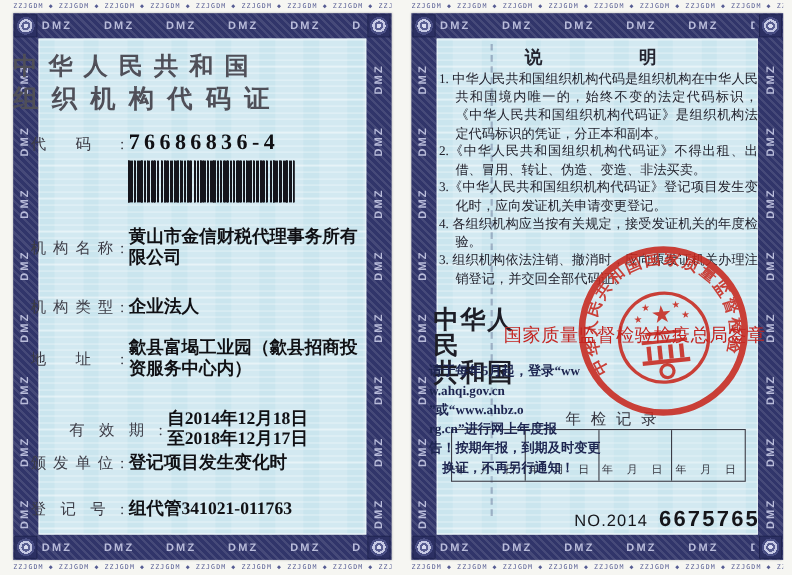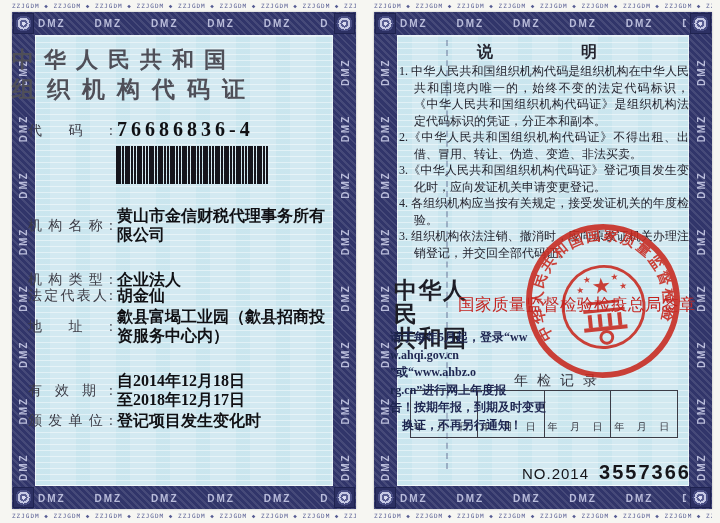--- a/index.html
+++ b/index.html
@@ -48,21 +48,21 @@
   
   .cert-title { position:absolute; left:0; right:0; text-align:left; color:#4f4f58; font-weight:bold; }
   .t1 { top:33px; font-size:22px; letter-spacing:10px; }
   .t2 { top:62px; font-size:23px; letter-spacing:12px; }
   .lrow { position:absolute; left:16px; display:flex; align-items:center; }
   .lbl { width:85px; flex:none; color:#3c3c46; font-size:14px;
          text-align:justify; text-align-last:justify; white-space:nowrap; }
   .val { width:222px; margin-left:4px; color:#101014; font-weight:bold; font-size:16px;
          line-height:19px; white-space:pre-line; margin-top:-2px; }
   .r-code   { top:110px; } .r-name { top:196px; } .r-type { top:259px; }
-  .r-legal  { top:275px; } .r-addr { top:297px; } .r-valid{ top:361px; }
+  .r-legal  { top:275px; } .r-addr { top:297px; } .r-valid{ top:361px;margin-left:35px; }
   .r-issuer { top:400px; } .r-reg  { top:442px; }
   .code-val { font-size:20px; letter-spacing:4px; margin-top:-4px; }
   .barcode { position:absolute; left:104px; top:134px; width:152px; height:38px;
       background-image:
         repeating-linear-gradient(90deg,#15151c 0 2px, rgba(0,0,0,0) 2px 3px),
         repeating-linear-gradient(90deg,#15151c 0 1px, rgba(0,0,0,0) 1px 6px),
         repeating-linear-gradient(90deg,#15151c 0 3px, rgba(0,0,0,0) 3px 11px); }
 
   
   .sm-title { position:absolute; top:30px; left:0; right:12px; margin:0 auto; width:120px;
@@ -123,36 +123,36 @@
     <div class="barcode"></div>
 
     <div class="lrow r-name">
       <span class="lbl">机构名称:</span>
       <span class="val">黄山市金信财税代理事务所有限公司</span>
     </div>
     <div class="lrow r-type">
       <span class="lbl">机构类型:</span>
       <span class="val">企业法人</span>
     </div>
-    <div class="lrow r-legal">
-      <span class="lbl">法定代表人:</span>
-      <span class="val">胡金仙</span>
-    </div>
     <div class="lrow r-addr">
       <span class="lbl">地址:</span>
       <span class="val">歙县富堨工业园（歙县招商投资服务中心内）</span>
     </div>
     <div class="lrow r-valid">
       <span class="lbl">有效期:</span>
       <span class="val">自2014年12月18日
 至2018年12月17日</span>
     </div>
     <div class="lrow r-issuer">
       <span class="lbl">颁发单位:</span>
       <span class="val">登记项目发生变化时</span>
+    </div>
+    <div class="lrow r-reg">
+      <span class="lbl">登记号:</span>
+      <span class="val">组代管341021-011763</span>
     </div>
   </div>
 
   <div class="page page-right">
     <div class="micro micro-top">ZZJGDM ◆ ZZJGDM ◆ ZZJGDM ◆ ZZJGDM ◆ ZZJGDM ◆ ZZJGDM ◆ ZZJGDM ◆ ZZJGDM ◆ ZZJGDM ◆ ZZJGDM ◆ ZZJGDM ◆ ZZJGDM ◆</div>
     <div class="micro micro-bottom">ZZJGDM ◆ ZZJGDM ◆ ZZJGDM ◆ ZZJGDM ◆ ZZJGDM ◆ ZZJGDM ◆ ZZJGDM ◆ ZZJGDM ◆ ZZJGDM ◆ ZZJGDM ◆ ZZJGDM ◆ ZZJGDM ◆</div>
     <div class="dmz dmz-top">DMZ DMZ DMZ DMZ DMZ DMZ DMZ</div>
     <div class="dmz dmz-bottom">DMZ DMZ DMZ DMZ DMZ DMZ DMZ</div>
     <div class="dmz dmz-vert">DMZ DMZ DMZ DMZ DMZ DMZ DMZ DMZ DMZ</div>
     <div class="dmz dmz-vert right">DMZ DMZ DMZ DMZ DMZ DMZ DMZ DMZ DMZ</div>
@@ -194,21 +194,21 @@
       <div class="check-cell">
         <span class="ymd">年 月 日</span>
       </div>
       <div class="check-cell">
         <span class="ymd">年 月 日</span>
       </div>
     </div>
 
     <div class="serial">
       <span class="serial-prefix">NO.2014</span>
-      <span class="serial-number">3557366</span>
+      <span class="serial-number">6675765</span>
     </div>
 
     <div class="seal">
       <svg viewBox="0 0 160 160">
         <circle cx="80" cy="80" r="75" fill="none" stroke="#c8281e" stroke-width="6"></circle>
         <defs>
           <path id="sealArc" d="M 26.3 111 A 62 62 0 1 1 133.7 111" fill="none"></path>
         </defs>
         <text font-size="15" font-weight="bold" fill="#c8281e" letter-spacing="2">
           <textPath href="#sealArc">中华人民共和国国家质量监督检验检疫总局</textPath>

